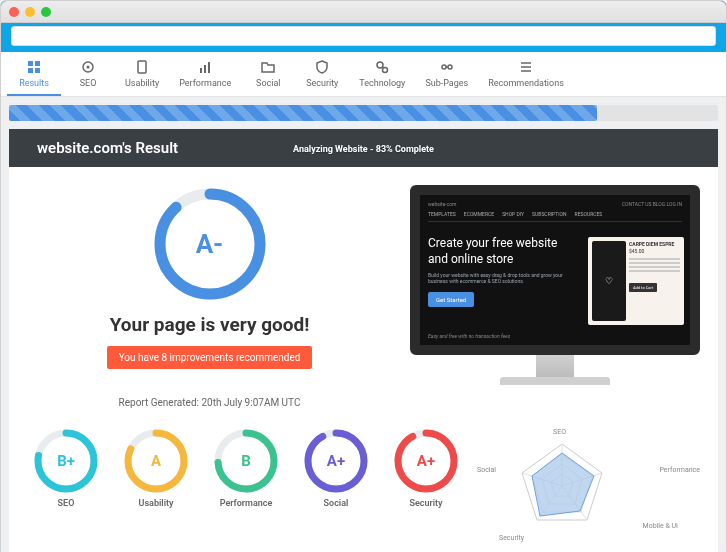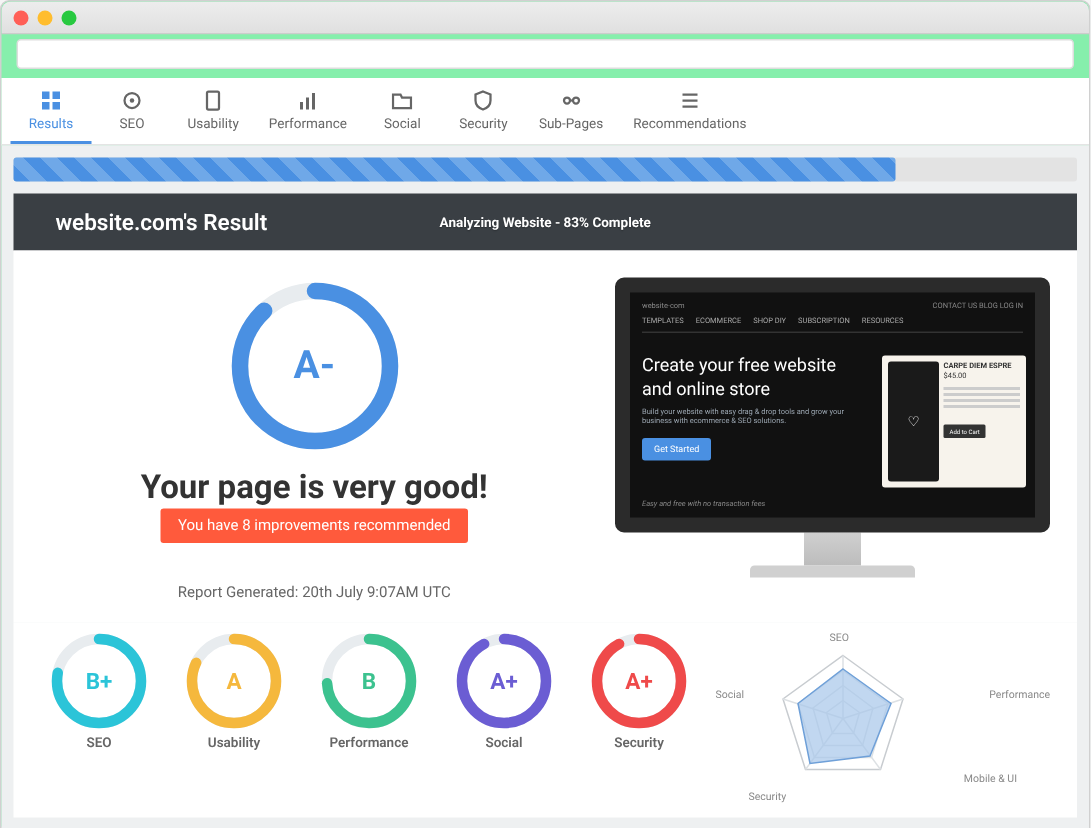--- a/index.html
+++ b/index.html
@@ -1,18 +1,18 @@
 <!DOCTYPE html>
 <html><head>
 <meta charset="utf-8">
 <style>
 * { margin: 0; padding: 0; box-sizing: border-box; font-family: -apple-system, BlinkMacSystemFont, "Segoe UI", Roboto, sans-serif; }
 body { background: #f5f5f5; width: 727px; height: 552px; overflow: hidden; }
 
-.window { background: #86efac; border: 1px solid #d0d0d0; border-radius: 6px 6px 0 0; width: 727px; height: 552px; }
+.window { background: #0ea5e9; border: 1px solid #d0d0d0; border-radius: 6px 6px 0 0; width: 727px; height: 552px; }
 .titlebar { height: 22px; background: linear-gradient(#ededed,#e0e0e0); border-bottom: 1px solid #ccc; display: flex; align-items: center; padding: 0 8px; border-radius: 6px 6px 0 0; }
 .dot { width: 10px; height: 10px; border-radius: 50%; margin-right: 6px; }
 .dot.red { background: #ff5f57; } .dot.yellow { background: #ffbd2e; } .dot.green { background: #28c940; }
 .urlbar { height: 20px; margin: 3px 10px 6px; background: #fff; border: 1px solid #ddd; border-radius: 3px; }
 
 .tabs { display: flex; border-bottom: 1px solid #e4e4e4; background: #fff; padding: 0 6px; }
 .tab { flex: 0 0 auto; padding: 8px 10px 6px; text-align: center; font-size: 9px; color: #666; cursor: pointer; min-width: 54px; }
 .tab.active { color: #4a90e2; border-bottom: 2px solid #4a90e2; }
 .tab-icon { display: block; margin: 0 auto 4px; width: 14px; height: 14px; }
 .tab-icon svg { width: 14px; height: 14px; }
@@ -23,21 +23,21 @@
 .progress-bar { height: 100%; width: 83%; background: repeating-linear-gradient(45deg,#4a90e2,#4a90e2 8px,#6fa8e8 8px,#6fa8e8 16px); border-radius: 2px; }
 .progress-text { position: absolute; top: 0; left: 0; right: 0; text-align: center; font-size: 9px; color: #fff; font-weight: 700; line-height: 16px; text-shadow: 0 1px 1px rgba(0,0,0,.3); margin-top: 36px; }
 
 .header-bar { background: #3a3f44; color: #fff; padding: 10px 28px; font-size: 15px; font-weight: 600; }
 
 .main { background: #fff; padding: 18px 18px 14px; display: flex; gap: 18px; }
 .left { flex: 1; text-align: center; }
 .ring-big { position: relative; width: 118px; height: 118px; margin: 0 auto 10px; }
 .ring-big svg { transform: rotate(-90deg); }
 .ring-label { position: absolute; top: 0; left: 0; width: 100%; height: 100%; display: flex; align-items: center; justify-content: center; font-size: 26px; font-weight: 700; color: #4a90e2; }
-.headline { font-size: 22px; font-weight: 700; color: #333; margin-bottom: 0; }
+.headline { font-size: 19px; font-weight: 700; color: #333; margin-bottom: 10px; }
 .warn-badge { display: inline-block; background: #ff5a3c; color: #fff; font-size: 10px; padding: 6px 12px; border-radius: 2px; margin-bottom: 28px; }
 .report-row { font-size: 10px; color: #666; display: flex; align-items: center; justify-content: center; gap: 10px; }
 .btn-refresh { background: #4a90e2; color: #fff; border: none; padding: 7px 12px; font-size: 10px; border-radius: 2px; cursor: pointer; }
 
 .right { flex: 0 0 290px; }
 .monitor { width: 290px; }
 .screen { background: #111; border: 10px solid #2b2b2b; border-radius: 6px; height: 170px; padding: 6px 8px; color: #cfd5db; position: relative; overflow: hidden; }
 .screen-top { display: flex; justify-content: space-between; font-size: 5px; color: #888; margin-bottom: 4px; }
 .screen-nav { display: flex; gap: 8px; font-size: 5px; color: #aaa; border-bottom: 1px solid #333; padding-bottom: 4px; margin-bottom: 14px; }
 .screen-hero { font-size: 12px; line-height: 1.3; color: #fff; font-weight: 400; max-width: 150px; }
@@ -95,20 +95,24 @@
             <rect x="2" y="8" width="2" height="5"></rect>
             <rect x="6" y="5" width="2" height="8"></rect>
             <rect x="10" y="2" width="2" height="11"></rect>
           </svg></span><span>Performance</span></div>
       <div class="tab"><span class="tab-icon"><svg viewBox="0 0 14 14" fill="currentColor">
             <path d="M1 3h5l1 2h6v7H1z" fill="none" stroke="currentColor" stroke-width="1.5"></path>
           </svg></span><span>Social</span></div>
       <div class="tab"><span class="tab-icon"><svg viewBox="0 0 14 14" fill="currentColor">
             <path d="M7 1l5 2v4c0 3-2 5-5 6-3-1-5-3-5-6V3z" fill="none" stroke="currentColor" stroke-width="1.5"></path>
           </svg></span><span>Security</span></div>
+      <div class="tab"><span class="tab-icon"><svg viewBox="0 0 14 14" fill="currentColor">
+            <circle cx="5" cy="5" r="3" fill="none" stroke="currentColor" stroke-width="1.5"></circle>
+            <circle cx="10" cy="10" r="2.5" fill="none" stroke="currentColor" stroke-width="1.5"></circle>
+          </svg></span><span>Technology</span></div>
       <div class="tab"><span class="tab-icon"><svg viewBox="0 0 14 14" fill="currentColor">
             <circle cx="4" cy="7" r="2" fill="none" stroke="currentColor" stroke-width="1.5"></circle>
             <circle cx="10" cy="7" r="2" fill="none" stroke="currentColor" stroke-width="1.5"></circle>
             <line x1="6" y1="7" x2="8" y2="7" stroke="currentColor" stroke-width="1.5"></line>
           </svg></span><span>Sub-Pages</span></div>
       <div class="tab"><span class="tab-icon"><svg viewBox="0 0 14 14" fill="currentColor">
             <line x1="2" y1="3" x2="12" y2="3" stroke="currentColor" stroke-width="1.5"></line>
             <line x1="2" y1="7" x2="12" y2="7" stroke="currentColor" stroke-width="1.5"></line>
             <line x1="2" y1="11" x2="12" y2="11" stroke="currentColor" stroke-width="1.5"></line>
           </svg></span><span>Recommendations</span></div>

